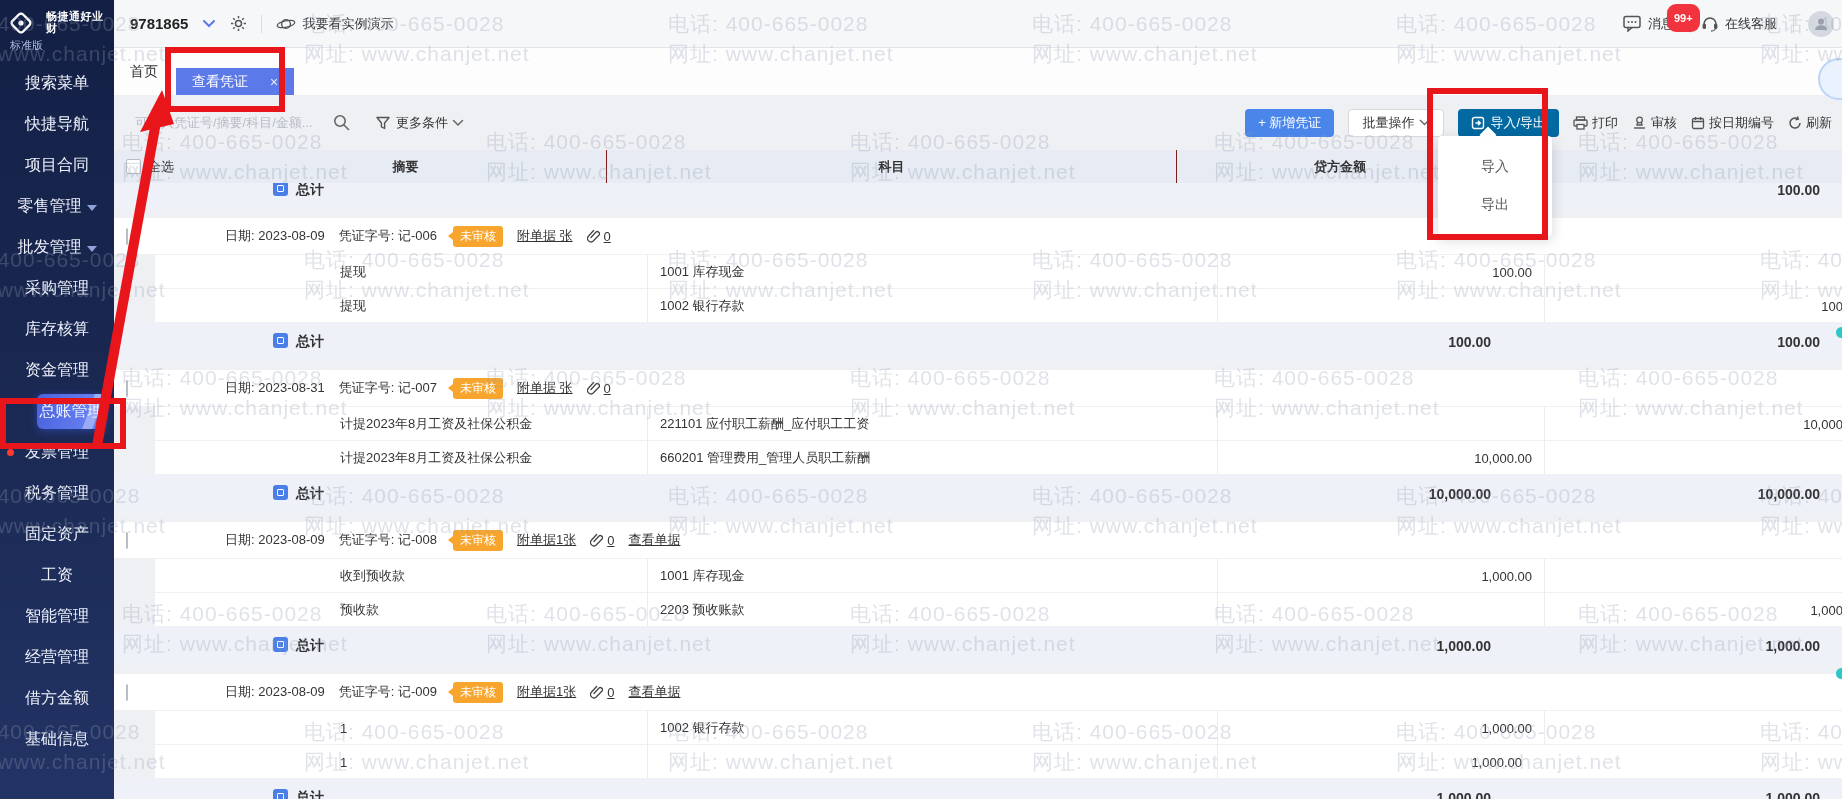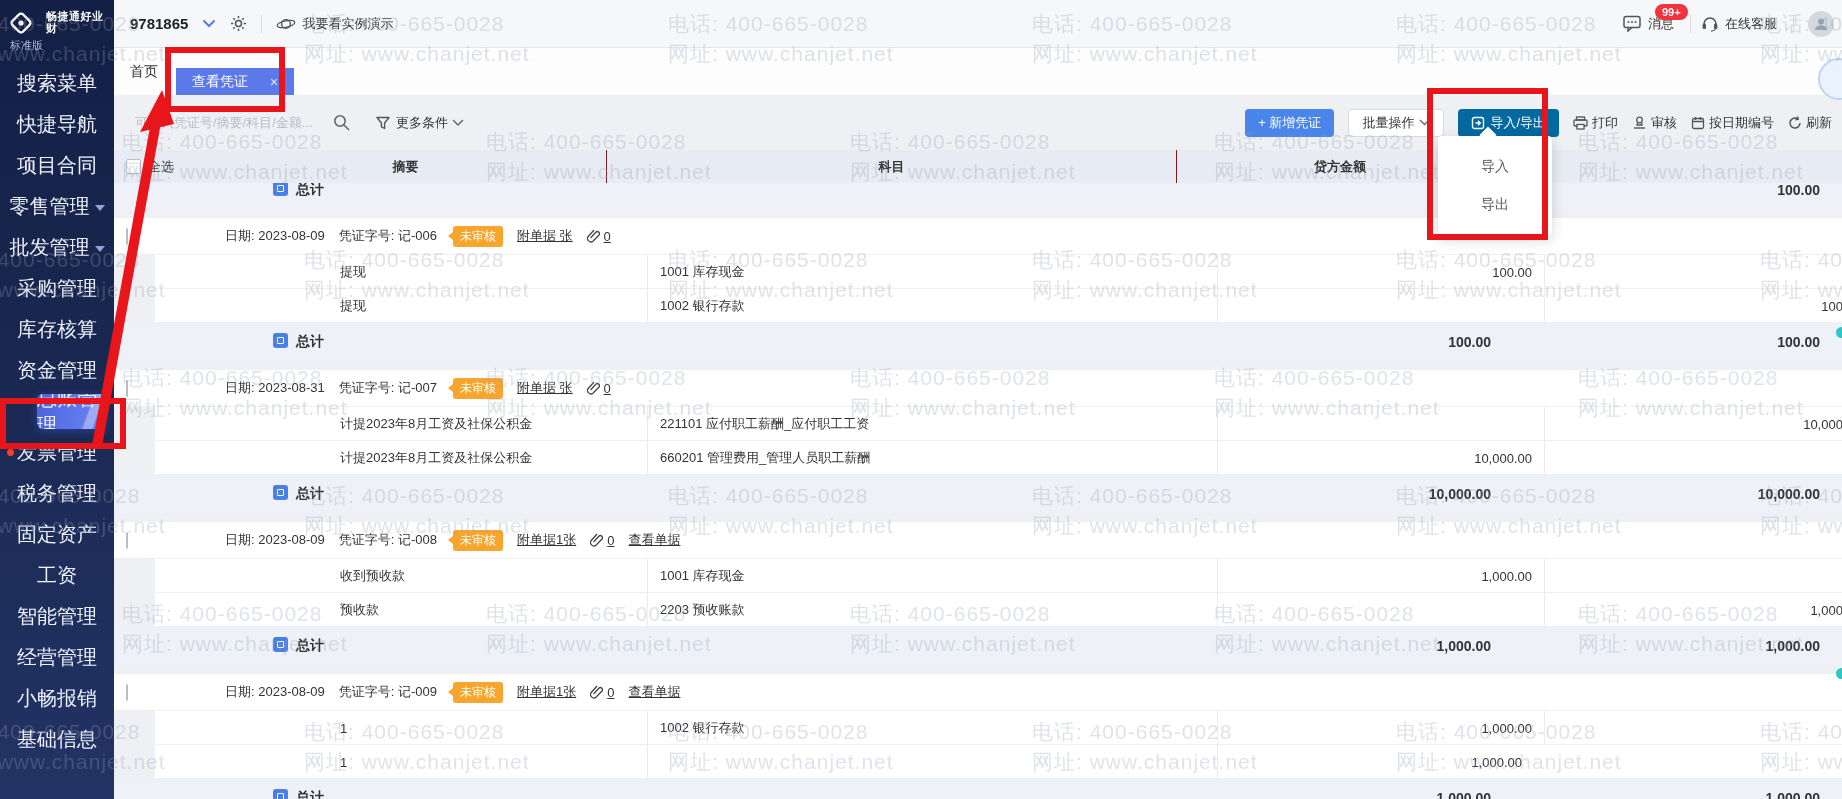--- a/index.html
+++ b/index.html
@@ -9,42 +9,42 @@
 
   
   .sidebar { position:absolute; left:0; top:0; width:114px; height:799px; z-index:2;
     background:linear-gradient(180deg,#131f45 0%,#1b2a54 55%,#223365 100%); }
   .logo-row { padding:10px 6px 2px 8px; display:flex; align-items:flex-start; gap:12px; }
   .logo-mark { width:26px; height:26px; flex:0 0 auto; }
   .logo-name { color:#fff; font-size:11px; font-weight:bold; letter-spacing:.5px; line-height:1.1; }
   .edition { color:#aebadf; font-size:11px; padding:0 0 4px 10px; }
   .nav { margin-top:6px; }
   .nav-item { position:relative; height:41px; display:flex; align-items:center; justify-content:center;
-    gap:5px; color:#eef1fb; font-size:20px; cursor:pointer; }
+    gap:5px; color:#eef1fb; font-size:16px; cursor:pointer; }
   .nav-item .caret { width:0; height:0; border-left:5px solid transparent; border-right:5px solid transparent;
     border-top:6px solid #8fa3d9; margin-top:2px; }
   .nav-item .reddot { position:absolute; left:7px; width:7px; height:7px; border-radius:50%; background:#ff3b30; }
   .nav-item.active { margin:0 8px; border-radius:6px; height:35px;
     background:linear-gradient(100deg,#4a63dd 0%,#6e88f7 100%);
     box-shadow:0 2px 8px rgba(60,90,220,.5); overflow:hidden; }
   .nav-item.active::after { content:""; position:absolute; right:8px; top:-4px; width:10px; height:46px;
     background:rgba(255,255,255,.35); transform:skewX(-20deg); }
   .nav-wrap-active { padding:3px 0;margin-left:29px; }
 
   
   .topbar { position:absolute; left:114px; top:0; right:0; height:48px; background:#f6f7f9;
     border-bottom:1px solid #e3e5ea; z-index:2; display:flex; align-items:center; }
   .account-no { font-size:15px; font-weight:bold; color:#222; margin-left:16px; }
   .tb-ico { display:inline-flex; align-items:center; margin-left:14px; }
   .tb-sep { width:1px; height:18px; background:#d9dce2; margin:0 14px; }
   .tb-right { margin-left:auto; display:flex; align-items:center; padding-right:8px; }
   .tb-link { font-size:13px; color:#333; margin-left:6px; white-space:nowrap; }
   .msg-wrap { position:relative; display:flex; align-items:center; }
-  .badge99 { position:absolute; top:-11px; left:32px; background:#f0333c; color:#fff; font-size:11px;
-    font-weight:bold; border-radius:9px; padding:2px 7px; }
+  .badge99 { position:absolute; top:-11px; left:44px; background:#f0333c; color:#fff; font-size:11px;
+    font-weight:bold; border-radius:9px; padding:8px 7px; }
   .avatar { width:26px; height:26px; border-radius:50%; background:#d4d8e0; display:flex;
     align-items:center; justify-content:center; margin-left:10px; }
 
   
   .tabbar { position:absolute; left:114px; top:48px; right:0; height:47px; background:#fdfdfe; z-index:2;
     display:flex; align-items:stretch; }
   .tab-home { font-size:14px; color:#333; display:flex; align-items:center; padding:0 18px 0 16px; }
   .tab-active { background:#5b79e8; color:#fff; font-size:14px; display:flex; align-items:center;
     gap:22px; padding:0 16px; margin-top:20px; }
   .tab-close { font-size:14px; color:#e8ecff; }
@@ -209,21 +209,21 @@
             <span>智能管理</span>
           </div>
         </div>
         <div>
           <div class="nav-item">
             <span>经营管理</span>
           </div>
         </div>
         <div>
           <div class="nav-item">
-            <span>小畅报销</span>
+            <span>借方金额</span>
           </div>
         </div>
         <div>
           <div class="nav-item">
             <span>基础信息</span>
           </div>
         </div>
       </div>
   </div>
 

